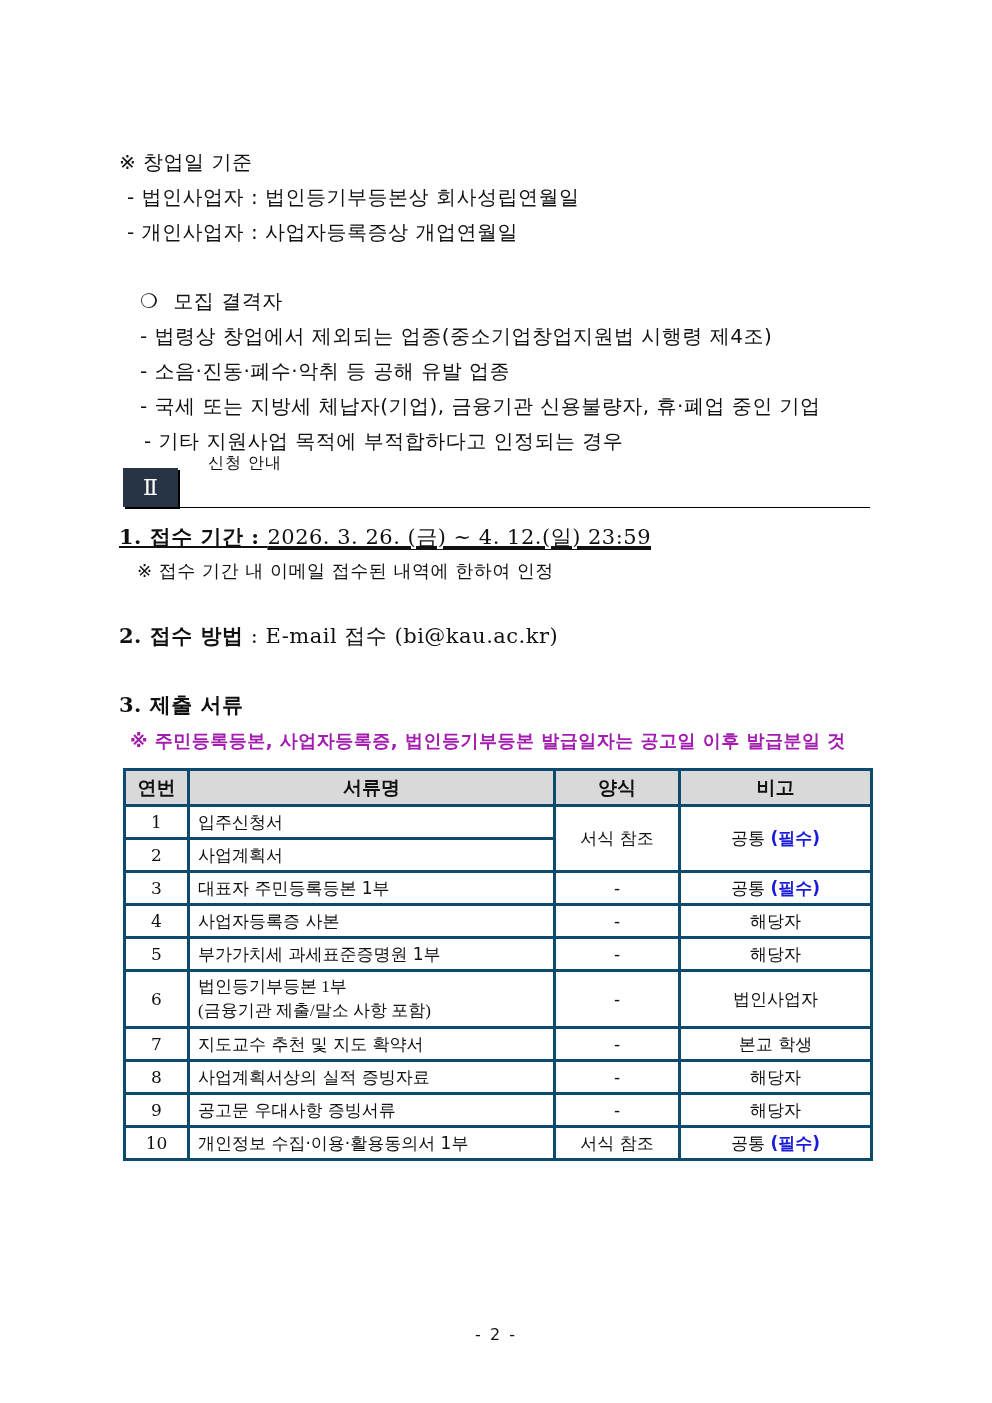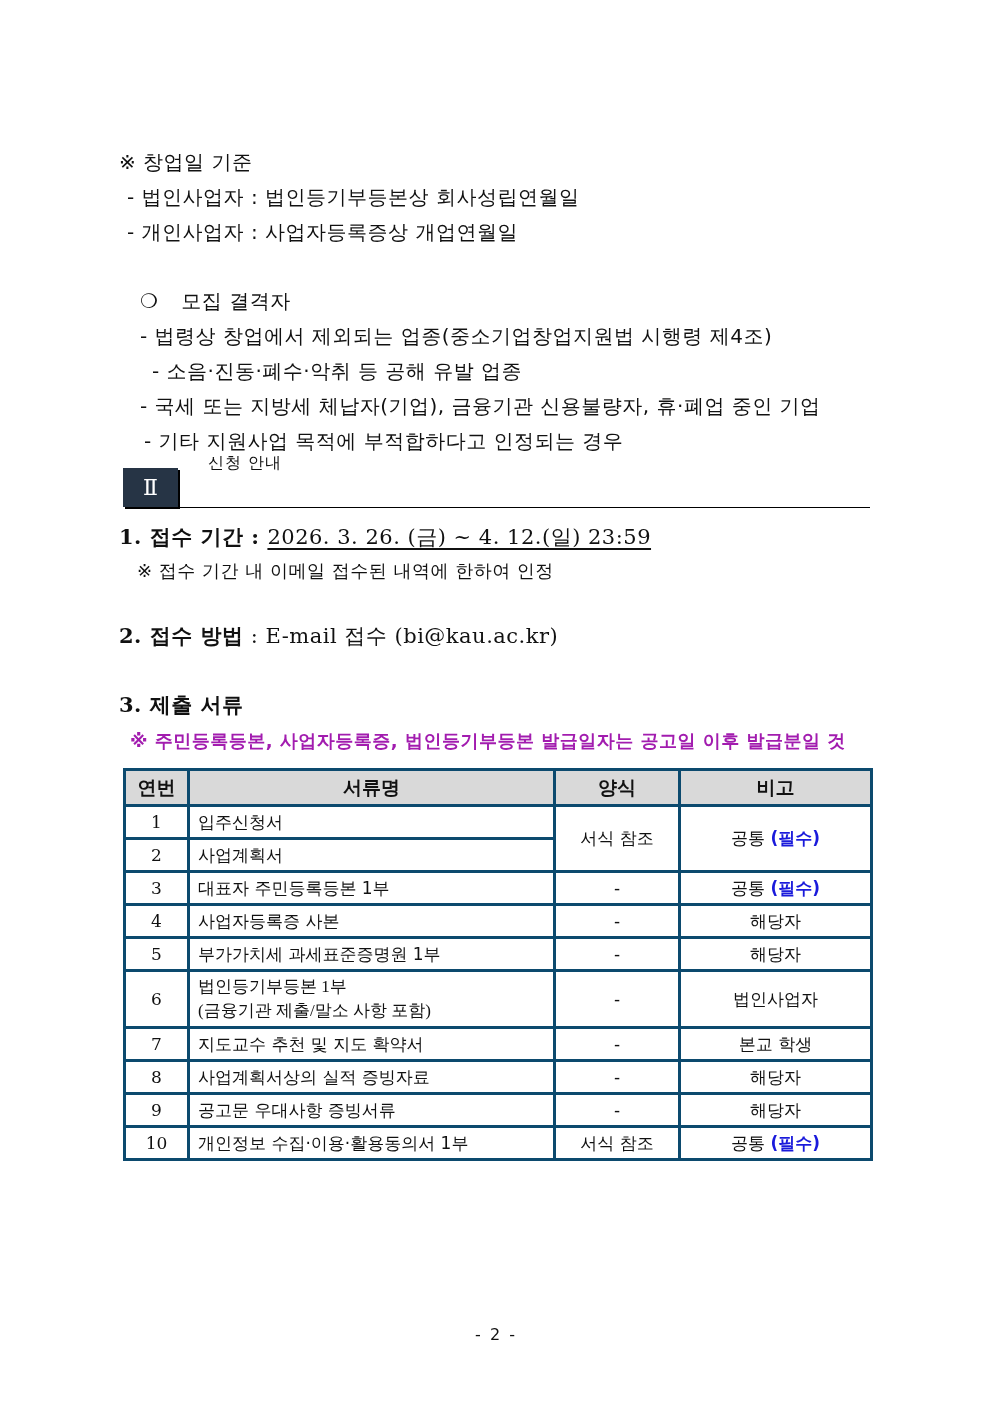--- a/index.html
+++ b/index.html
@@ -102,34 +102,34 @@
   </style>
 </head>
 <body>
 
 <div class="abs line" style="left:119px; top:149px;">※ 창업일 기준</div>
 <div class="abs line" style="left:127px; top:184px;">- 법인사업자 : 법인등기부등본상 회사성립연월일</div>
 <div class="abs line" style="left:127px; top:219px;">- 개인사업자 : 사업자등록증상 개업연월일</div>
 
 <div class="abs line" style="left:140px; top:288px;">
   <span style="font-weight:bold;">❍</span>
-  <span style="margin-left:16px;">모집 결격자</span>
+  <span style="margin-left:8px;">모집 결격자</span>
 </div>
 <div class="abs line" style="left:140px; top:323px;">- 법령상 창업에서 제외되는 업종(중소기업창업지원법 시행령 제4조)</div>
-<div class="abs line" style="left:140px; top:358px;margin-left:12px;">- 소음·진동·폐수·악취 등 공해 유발 업종</div>
+<div class="abs line" style="left:140px; top:358px;">- 소음·진동·폐수·악취 등 공해 유발 업종</div>
 <div class="abs line" style="left:140px; top:393px;">- 국세 또는 지방세 체납자(기업), 금융기관 신용불량자, 휴·폐업 중인 기업</div>
 <div class="abs line" style="left:144px; top:428px;">- 기타 지원사업 목적에 부적합하다고 인정되는 경우</div>
 
 <div class="sec-box">
   <span>Ⅱ</span>
 </div>
 <div class="sec-title">신청 안내</div>
 <div class="sec-rule"></div>
 
-<div class="abs line serif" style="left:119px; top:524px; font-size:21px;">
+<div class="abs line serif" style="left:119px; top:524px; font-size:21px;text-decoration:underline;">
   <span class="bold">1. 접수 기간 : </span><span class="u">2026. 3. 26. (금) ~ 4. 12.(일) 23:59</span>
 </div>
 <div class="abs line" style="left:137px; top:558px; font-size:18px;">※ 접수 기간 내 이메일 접수된 내역에 한하여 인정</div>
 
 <div class="abs line serif" style="left:119px; top:623px; font-size:21px;">
   <span class="bold">2. 접수 방법</span><span> : E-mail 접수 (bi@kau.ac.kr)</span>
 </div>
 
 <div class="abs line serif bold" style="left:119px; top:692px; font-size:21px;">3. 제출 서류</div>
 <div class="abs line blue bold" style="left:130px; top:728px; font-size:18px;">※ 주민등록등본, 사업자등록증, 법인등기부등본 발급일자는 공고일 이후 발급분일 것</div>

